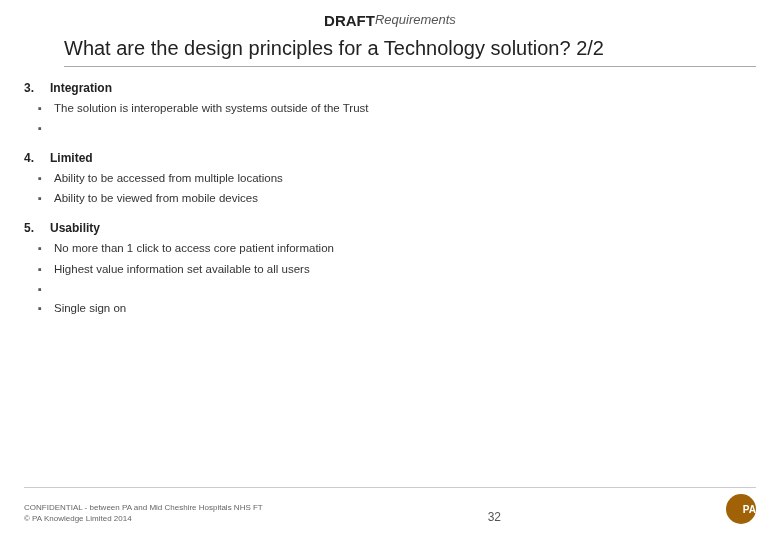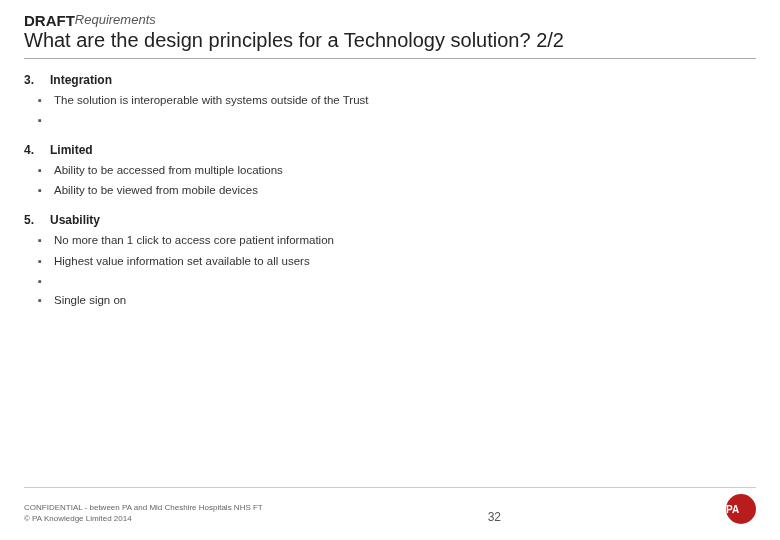--- a/index.html
+++ b/index.html
@@ -15,37 +15,39 @@
     .page {
       width: 780px;
       height: 540px;
       position: relative;
       padding: 12px 24px 16px 24px;
       display: flex;
       flex-direction: column;
     }
     .header {
       display: flex;
-      justify-content: flex-start;
+      justify-content: center;
       align-items: flex-start;
+      margin-bottom: 8px;
     }
     .header-draft {
       font-size: 15px;
       font-weight: bold;
       color: #222;
     }
     .header-requirements {
       font-size: 13px;
       color: #555;
       font-style: italic;
     }
     .title-section {
       border-bottom: 1.5px solid #aaa;
       padding-bottom: 6px;
       margin-bottom: 14px;
+      margin-left: 40px;
     }
     .title {
       font-size: 20px;
       font-weight: normal;
       color: #222;
     }
     .content {
       flex: 1;
       font-size: 12px;
     }
@@ -100,25 +102,25 @@
       color: #666;
       line-height: 1.4;
     }
     .footer-center {
       font-size: 12px;
       color: #555;
     }
     .footer-logo {
       width: 30px;
       height: 30px;
-      background: #b91c1c;
+      background: #a16207;
       border-radius: 50%;
       display: flex;
       align-items: center;
-      justify-content: flex-start;
+      justify-content: flex-end;
       color: white;
       font-size: 10px;
       font-weight: bold;
     }
   </style>
 </head>
 <body>
 
 <div class="page">
 

